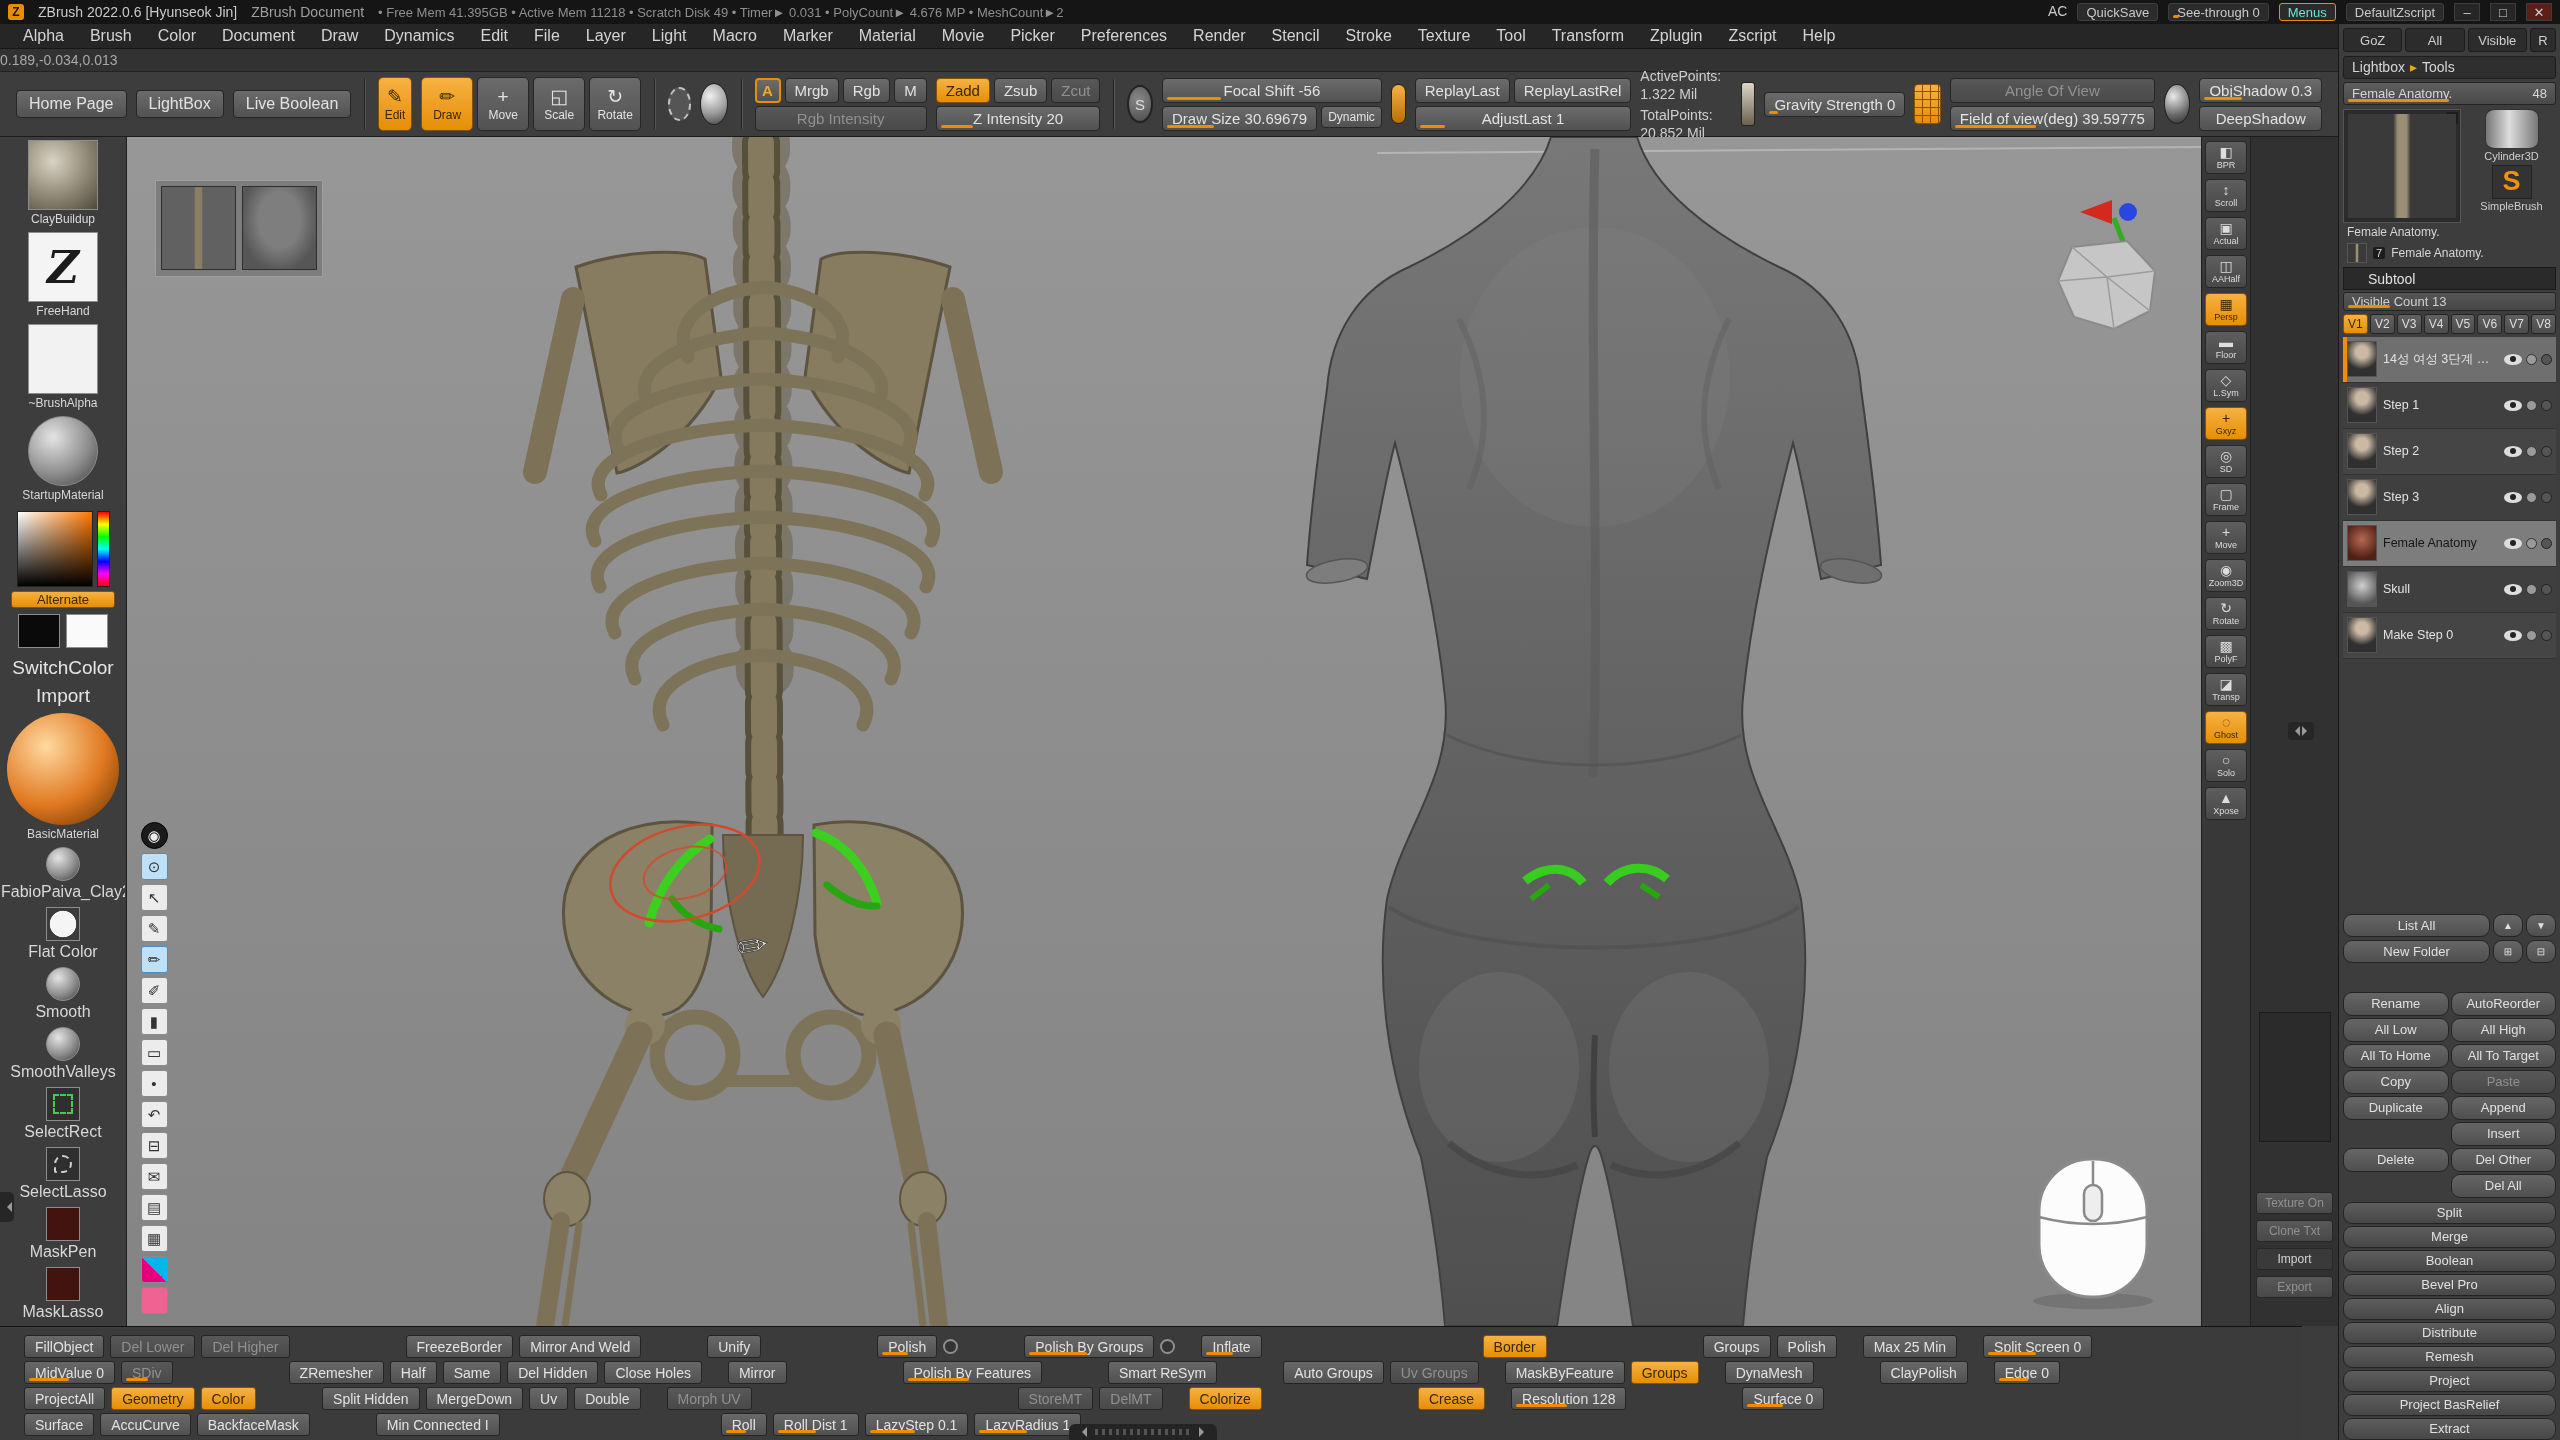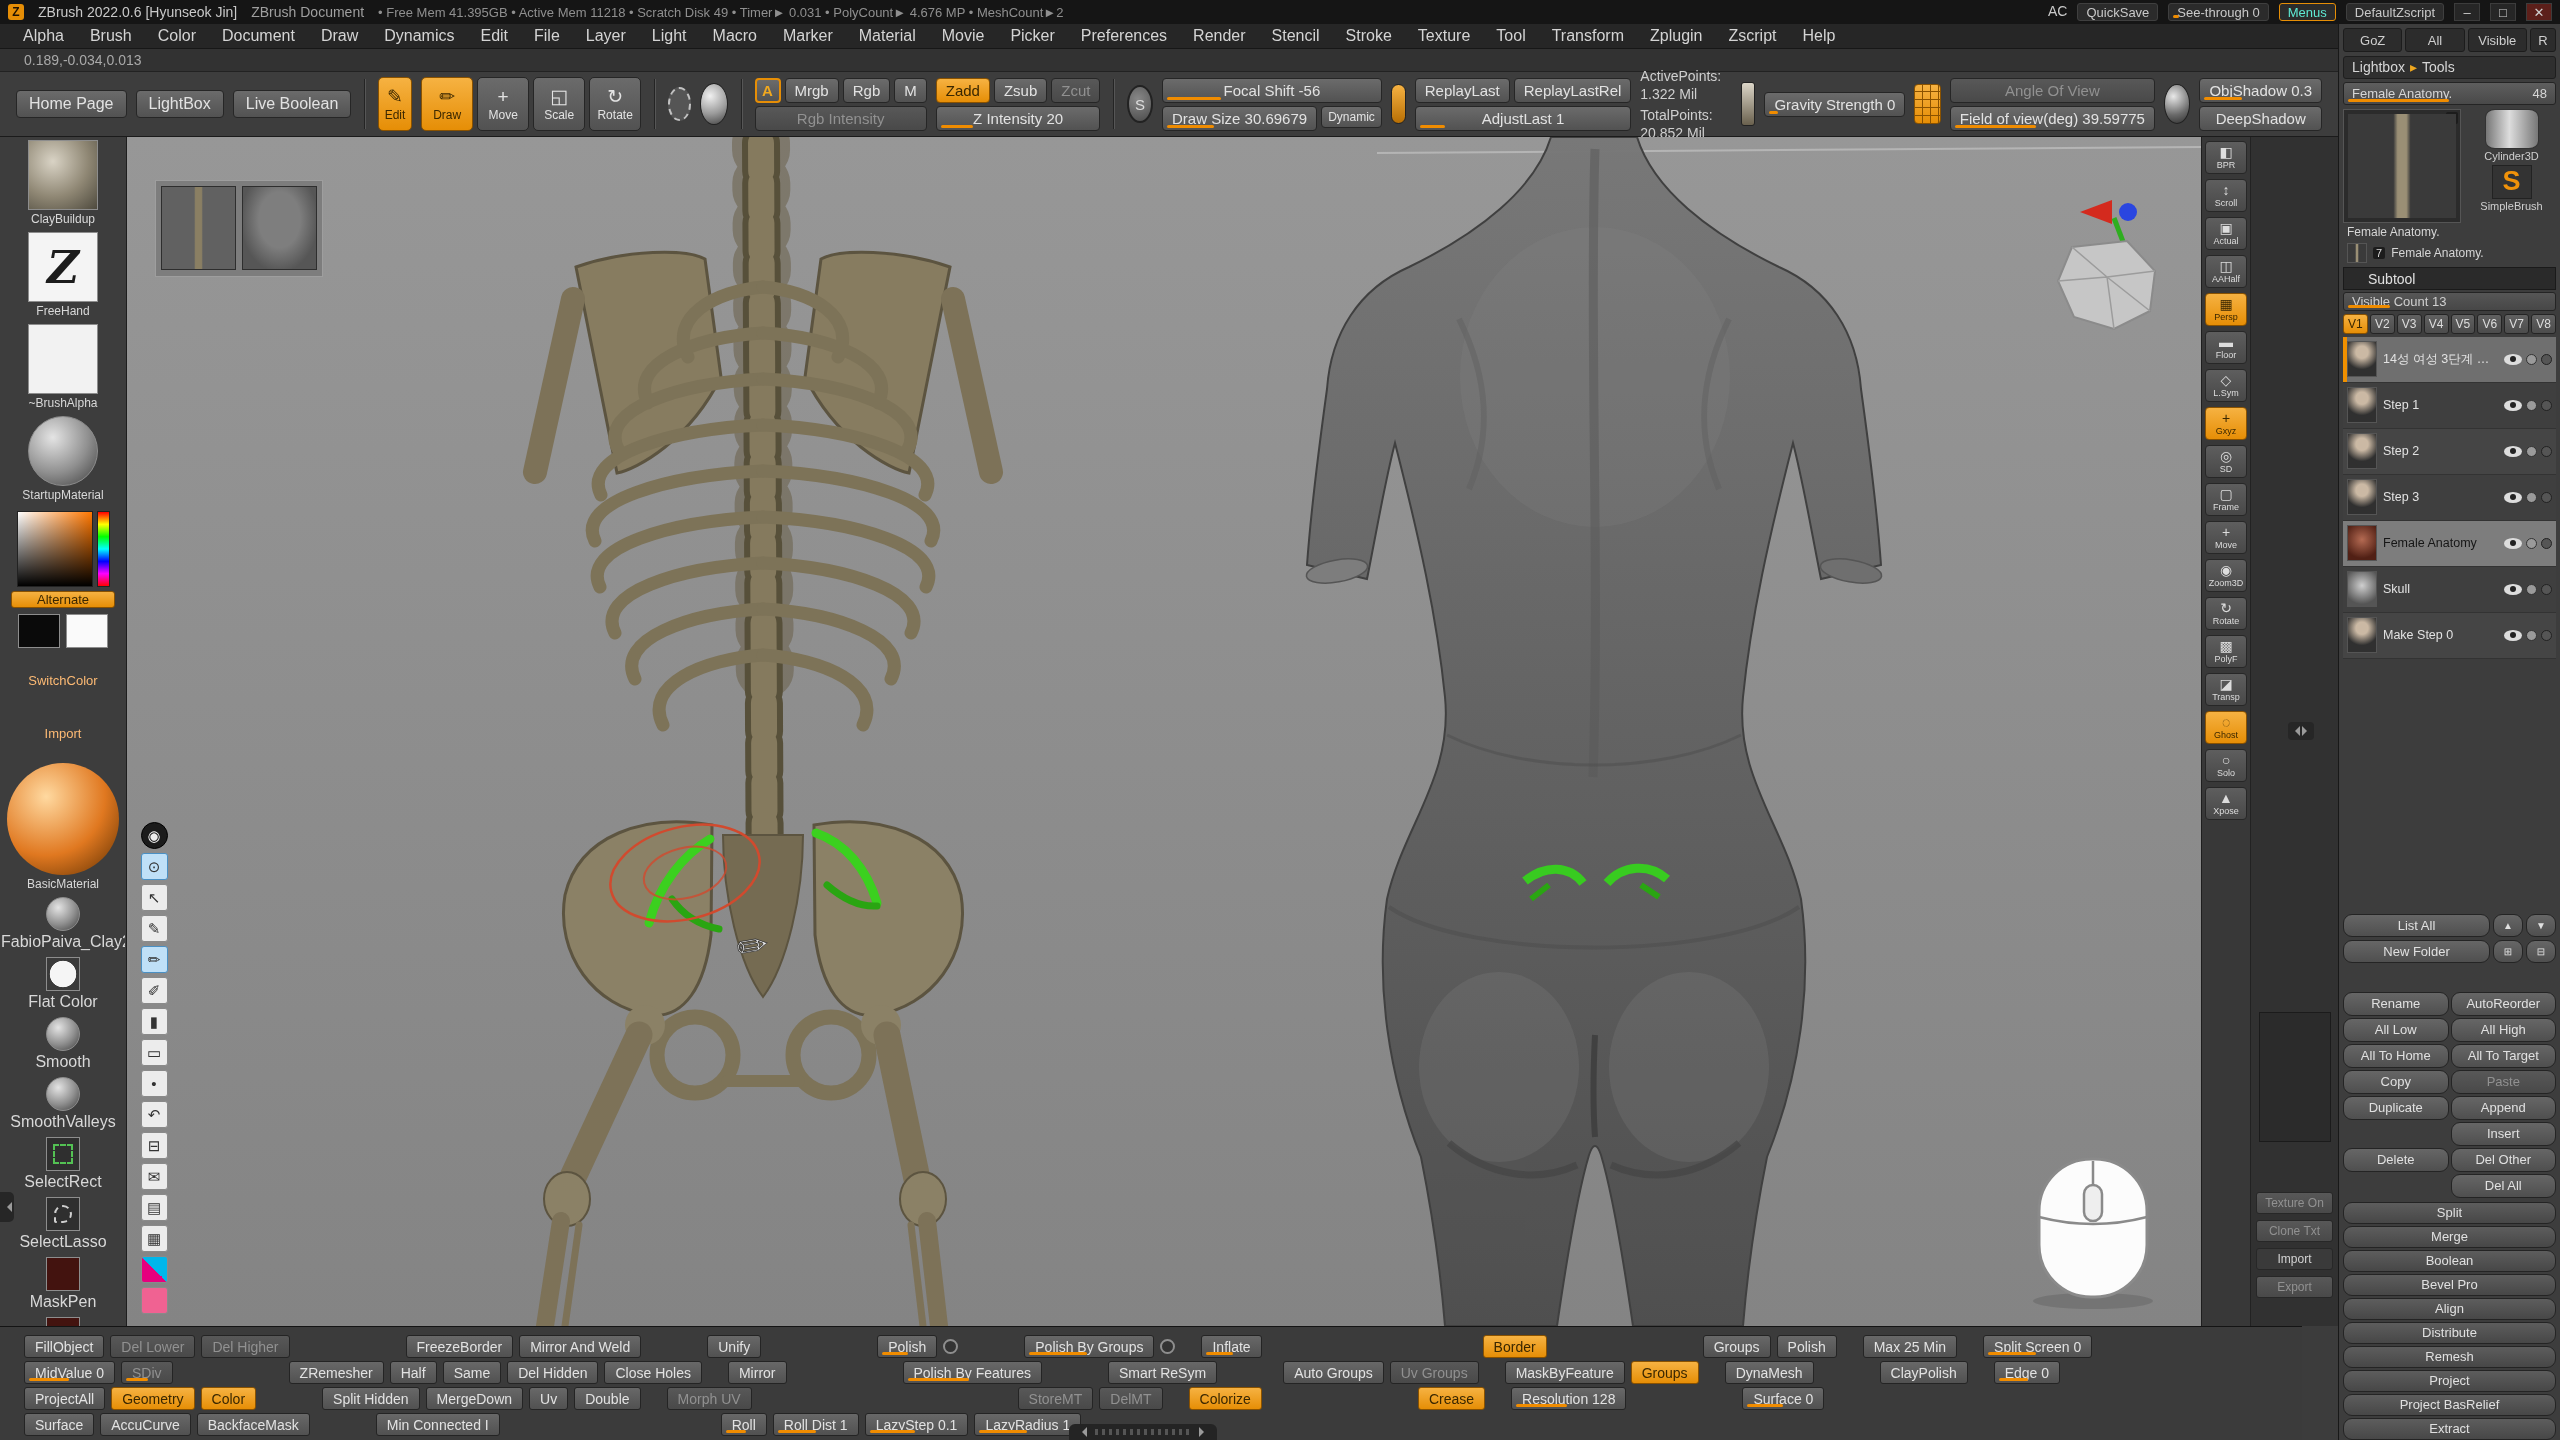--- a/index.html
+++ b/index.html
@@ -36,21 +36,21 @@
       color:#cfcfcf;font-size:13px;background:#262626;border:1px solid #3c3c3c}
   .wb.close{background:#5c1f1a}
 
   
   #menubar{position:absolute;left:0;top:24px;width:2338px;height:25px;background:#262626;
            display:flex;align-items:center;padding:0 10px;border-bottom:1px solid #171717}
   .menu-item{padding:0 13px;font-size:16px;color:#d4d4d4;height:100%;display:inline-flex;align-items:center}
 
   
   #coordsbar{position:absolute;left:0;top:49px;width:2338px;height:23px;background:#323232;
-             display:flex;align-items:center;padding:0 24px;font-size:14px;color:#a9a9a9;border-bottom:1px solid #222}
+             display:flex;align-items:center;padding:0 0;font-size:14px;color:#a9a9a9;border-bottom:1px solid #222}
 
   
   #shelf{position:absolute;left:0;top:72px;width:2338px;height:65px;background:#3d3d3d;
          display:flex;align-items:center;gap:9px;padding:0 16px;border-bottom:1px solid #1b1b1b}
   .col{display:flex;flex-direction:column;gap:3px}
   .row{display:flex;gap:4px}
   .vsep{width:1px;height:50px;background:#242424;box-shadow:1px 0 0 #565656;margin:0 4px}
   .mode{width:52px;height:54px;display:flex;flex-direction:column;align-items:center;justify-content:center;
         gap:2px;background:linear-gradient(#6b6b6b,#525252);border:1px solid #262626;border-radius:5px;
         font-size:12px;color:#e2e2e2}
@@ -94,21 +94,21 @@
   .k-mesh2{background:linear-gradient(45deg,#c23a2e 0 25%,#3aa33a 25% 50%,#e0b000 50% 75%,#2277bb 75%)}
   .color-picker{display:flex;gap:4px;margin:6px 0 4px}
   .cp-sv{width:76px;height:76px;border:1px solid #222;
          background:linear-gradient(to top,#000,rgba(0,0,0,0)),linear-gradient(to right,#fff,#ff7700)}
   .cp-hue{width:13px;height:76px;border:1px solid #222;
           background:linear-gradient(#f00,#ff0,#0f0,#0ff,#00f,#f0f,#f00)}
   .alt-btn{width:104px;height:19px;font-size:13px;border:1px solid #8a5200;border-radius:3px}
   .swatches{display:flex;gap:6px;margin:6px 0}
   .sw{width:42px;height:34px;border:1px solid #8d8d8d}
   .sw.black{background:#0a0a0a}.sw.white{background:#fafafa}
-  .sb-link{font-size:13px;color:#fdba74;margin:18px 0;padding:1px 6px}
+  .sb-link{font-size:19px;color:#e5e5e5;margin:2px 0;padding:1px 6px}
 
   
   #canvas{position:absolute;left:127px;top:137px;width:2074px;height:1189px;background:#8e8e8e}
   #viewport{position:absolute;left:0;top:0}
   #mini-thumbs{position:absolute;left:28px;top:43px;width:168px;height:97px;background:#7d7d7d;
                border:1px solid #9e9e9e;display:flex;gap:6px;padding:5px}
   .mt{width:75px;height:84px;border:1px solid #2e2e2e}
   .mt.skel{background:linear-gradient(90deg,#616161 44%,#8a7f63 46% 54%,#616161 56%)}
   .mt.body{background:radial-gradient(ellipse at 50% 40%,#7e7e7e 0 40%,#565656 75%)}
   #qtools{position:absolute;left:12px;top:685px;width:30px;display:flex;flex-direction:column;align-items:center}

